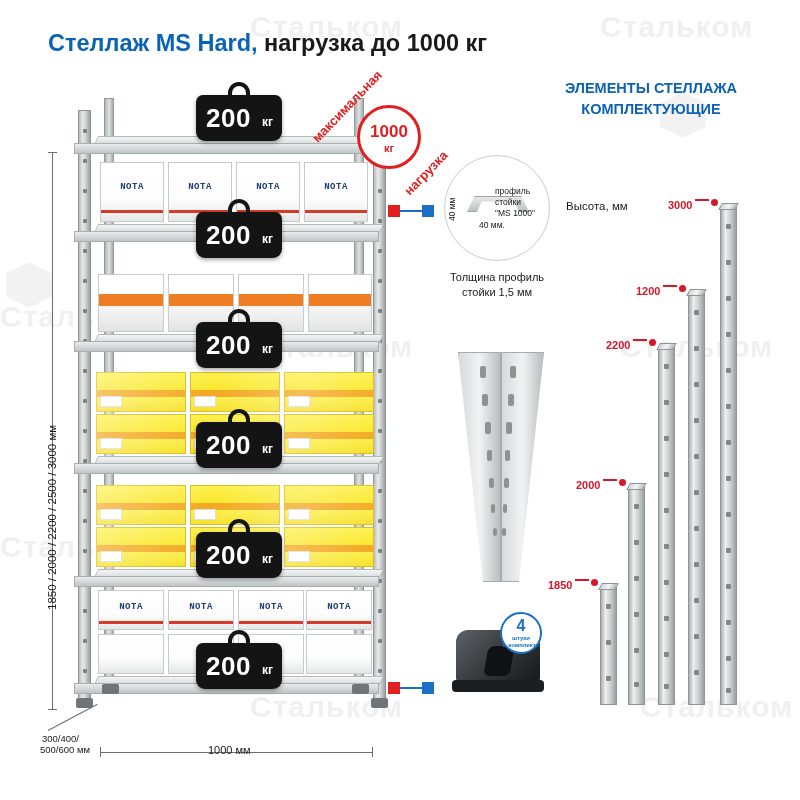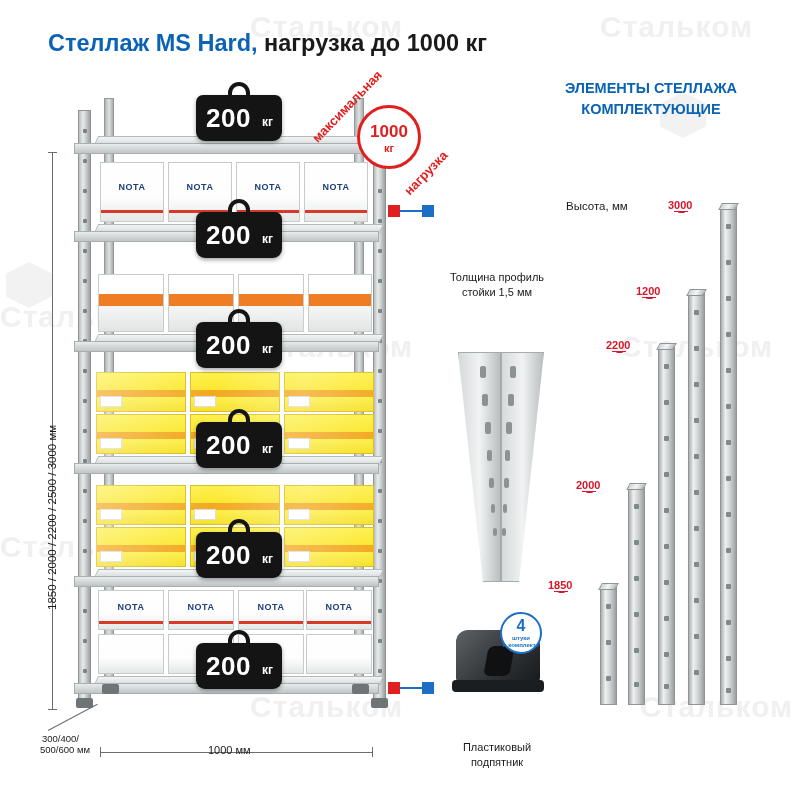--- a/index.html
+++ b/index.html
@@ -151,20 +151,21 @@
   
   .goods {
     position: absolute;
     overflow: hidden;
   }
   .box-white {
     position: absolute;
     background: linear-gradient(to bottom,#ffffff 0%,#fdfdfd 60%,#e6e8e8 100%);
     border: 1px solid #c7cbcb;
     box-sizing: border-box;
+    font-family: Liberation Mono, monospace;
   }
   .box-white .brand {
     position: absolute;
     left: 50%;
     top: 42%;
     transform: translate(-50%,-50%);
     font-size: 9px;
     font-weight: bold;
     color: #1f3f78;
     letter-spacing: 0.5px;
@@ -505,23 +506,22 @@
     width: 17px;
     height: 7px;
     background: linear-gradient(to right,#cfd3d4,#f4f6f6,#b6bbbc);
     border: 1px solid #8f9495;
     box-sizing: border-box;
     transform: skewX(-28deg);
   }
   .tag {
     position: absolute;
     display: flex;
-    align-items: center;
+    align-items: flex-start;
     height: 14px;
-    flex-direction: column;
   }
   .tag .txt {
     font-size: 11px;
     font-weight: bold;
     color: #d6172a;
     margin-right: 3px;
   }
   .tag .bar {
     height: 2px;
     background: #d6172a;
@@ -800,20 +800,28 @@
     <span class="sq-red"></span>
       <span class="lead" style="width:22px;"></span>
       <span class="sq-blue"></span>
   </div>
   <div class="marker" style="left:388px;top:682px;width:52px;">
     <span class="sq-red"></span>
       <span class="lead" style="width:22px;"></span>
       <span class="sq-blue"></span>
   </div>
 
+  <div id="profile-inset">
+    <div class="prof-shape"></div>
+    <div class="prof-label" style="left:50px;top:30px;">профиль</div>
+    <div class="prof-label" style="left:50px;top:41px;">стойки</div>
+    <div class="prof-label" style="left:50px;top:52px;">"MS 1000"</div>
+    <div class="prof-label" style="left:34px;top:64px;">40 мм.</div>
+    <div class="prof-label" style="left:-4px;top:48px;transform:rotate(-90deg);">40 мм</div>
+  </div>
   <div class="prof-caption">
     <div>Толщина профиль</div>
     <div>стойки 1,5 мм</div>
   </div>
 
   <div id="angle-piece">
     <div class="leafL"></div>
     <div class="leafR"></div>
     <div class="hole" style="left:22px;top:14px;width:6px;height:12px;"></div>
     <div class="hole" style="left:52px;top:14px;width:6px;height:12px;"></div>
@@ -837,24 +845,20 @@
     </div>
     <div class="base"></div>
   </div>
   <div id="qty-badge">
     <div class="n">4</div>
     <div class="t">
       <div>штуки</div>
       <div>в комплекте</div>
     </div>
   </div>
-  <div class="foot-caption">
-    <div>Пластиковый</div>
-    <div>подпятник</div>
-  </div>
 
   <div class="height-label">Высота, мм</div>
 
   <div id="posts-diagram">
 
     <div class="tall-post" style="left:160px;top:12px;height:498px;">
       <div class="cap"></div>
       <div class="h" style="top:16px"></div>
         <div class="h" style="top:52px"></div>
       <div class="h" style="top:88px"></div>

